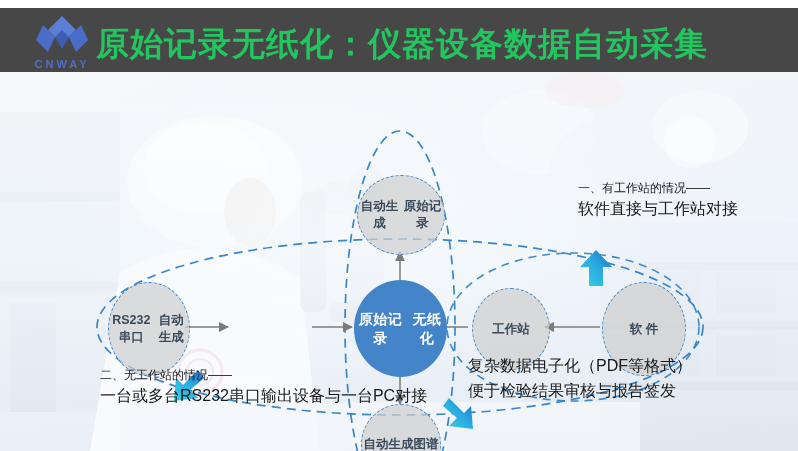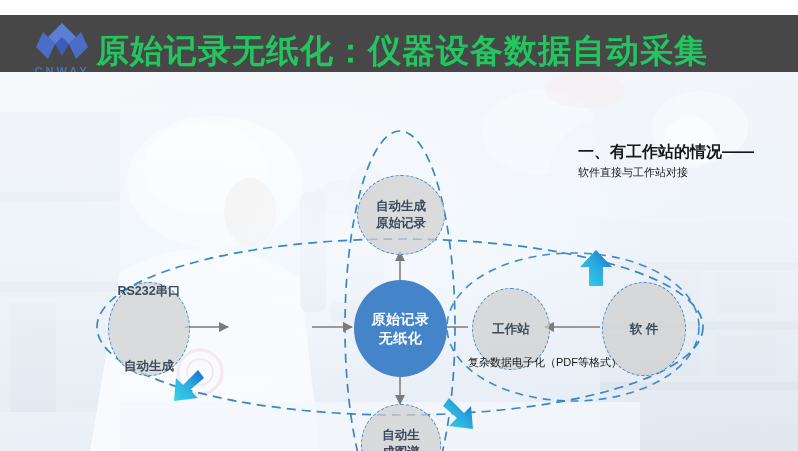--- a/index.html
+++ b/index.html
@@ -5,21 +5,21 @@
   html,body{margin:0;padding:0;}
   body{
     width:798px;height:451px;overflow:hidden;
     font-family:"Liberation Sans","DejaVu Sans",sans-serif;
     background:#ffffff;
   }
   #slide{position:relative;width:798px;height:451px;overflow:hidden;background:#fff;}
 
   
   .header{
-    position:absolute;left:0;top:15px;width:798px;height:72px;
+    position:absolute;left:0;top:8px;width:798px;height:72px;
     background:#474747;overflow:hidden;
   }
   .logo-wrap{position:absolute;left:22px;top:6px;width:80px;height:62px;}
   .logo-mark{position:absolute;left:8px;top:0;width:64px;height:44px;}
   .logo-text{
     position:absolute;left:0;top:44px;width:80px;text-align:center;
     color:#4e6fc4;font-size:11px;letter-spacing:3px;font-weight:700;
   }
   .header-title{
     position:absolute;left:96px;top:11px;width:690px;height:50px;
@@ -34,38 +34,38 @@
     position:absolute;inset:0;
     background:linear-gradient(180deg,rgba(255,255,255,.62) 0%,rgba(248,252,255,.78) 45%,rgba(255,255,255,.58) 100%);
   }
 
   
   .vector{position:absolute;left:0;top:0;width:798px;height:379px;}
 
   
   .node{
     position:absolute;border-radius:50%;
-    display:flex;flex-direction:column;align-items:center;justify-content:center;
+    display:flex;flex-direction:row;align-items:center;justify-content:center;
     text-align:center;line-height:1.35;
   }
   .node.grey{
     background:rgba(206,206,206,.72);
     border:1.4px dashed #3f86c8;
     color:#3a4a5c;font-size:12.5px;font-weight:600;
   }
   .node.blue{
     background:#4484c8;border:none;color:#ffffff;
     font-size:14px;font-weight:700;letter-spacing:.5px;
   }
   .node span{display:block;}
 
   
   .callout{position:absolute;color:#181818;}
-  .callout .c-title{font-size:16px;font-weight:700;white-space:nowrap;line-height:1.5;}
-  .callout .c-line{font-size:11px;font-weight:500;white-space:nowrap;line-height:1.55;}
+  .callout .c-title{font-size:12px;font-weight:400;white-space:nowrap;line-height:1.5;margin-top:39px;}
+  .callout .c-line{font-size:16px;font-weight:500;white-space:nowrap;line-height:1.55;}
 </style>
 </head>
 <body>
 
 <div id="slide">
 
   <div class="header">
 
     <div class="logo-wrap">
       <svg class="logo-mark" viewBox="0 0 64 44">
@@ -209,19 +209,24 @@
     <div class="node grey" style="left:361px;top:332px;width:78px;height:78px;">
       <span>自动生</span>
       <span>成图谱</span>
     </div>
 
     <div class="callout" style="left:578px;top:68px;">
       <div class="c-title">一、有工作站的情况——</div>
       <div class="c-line">软件直接与工作站对接</div>
     </div>
 
+    <div class="callout" style="left:100px;top:255px;">
+      <div class="c-title">二、无工作站的情况——</div>
+      <div class="c-line">一台或多台RS232串口输出设备与一台PC对接</div>
+    </div>
 
     <div class="callout" style="left:468px;top:282px;">
       <div class="c-line">复杂数据电子化（PDF等格式）</div>
+      <div class="c-line">便于检验结果审核与报告签发</div>
     </div>
 
   </div>
 </div>
 
 </body></html>

